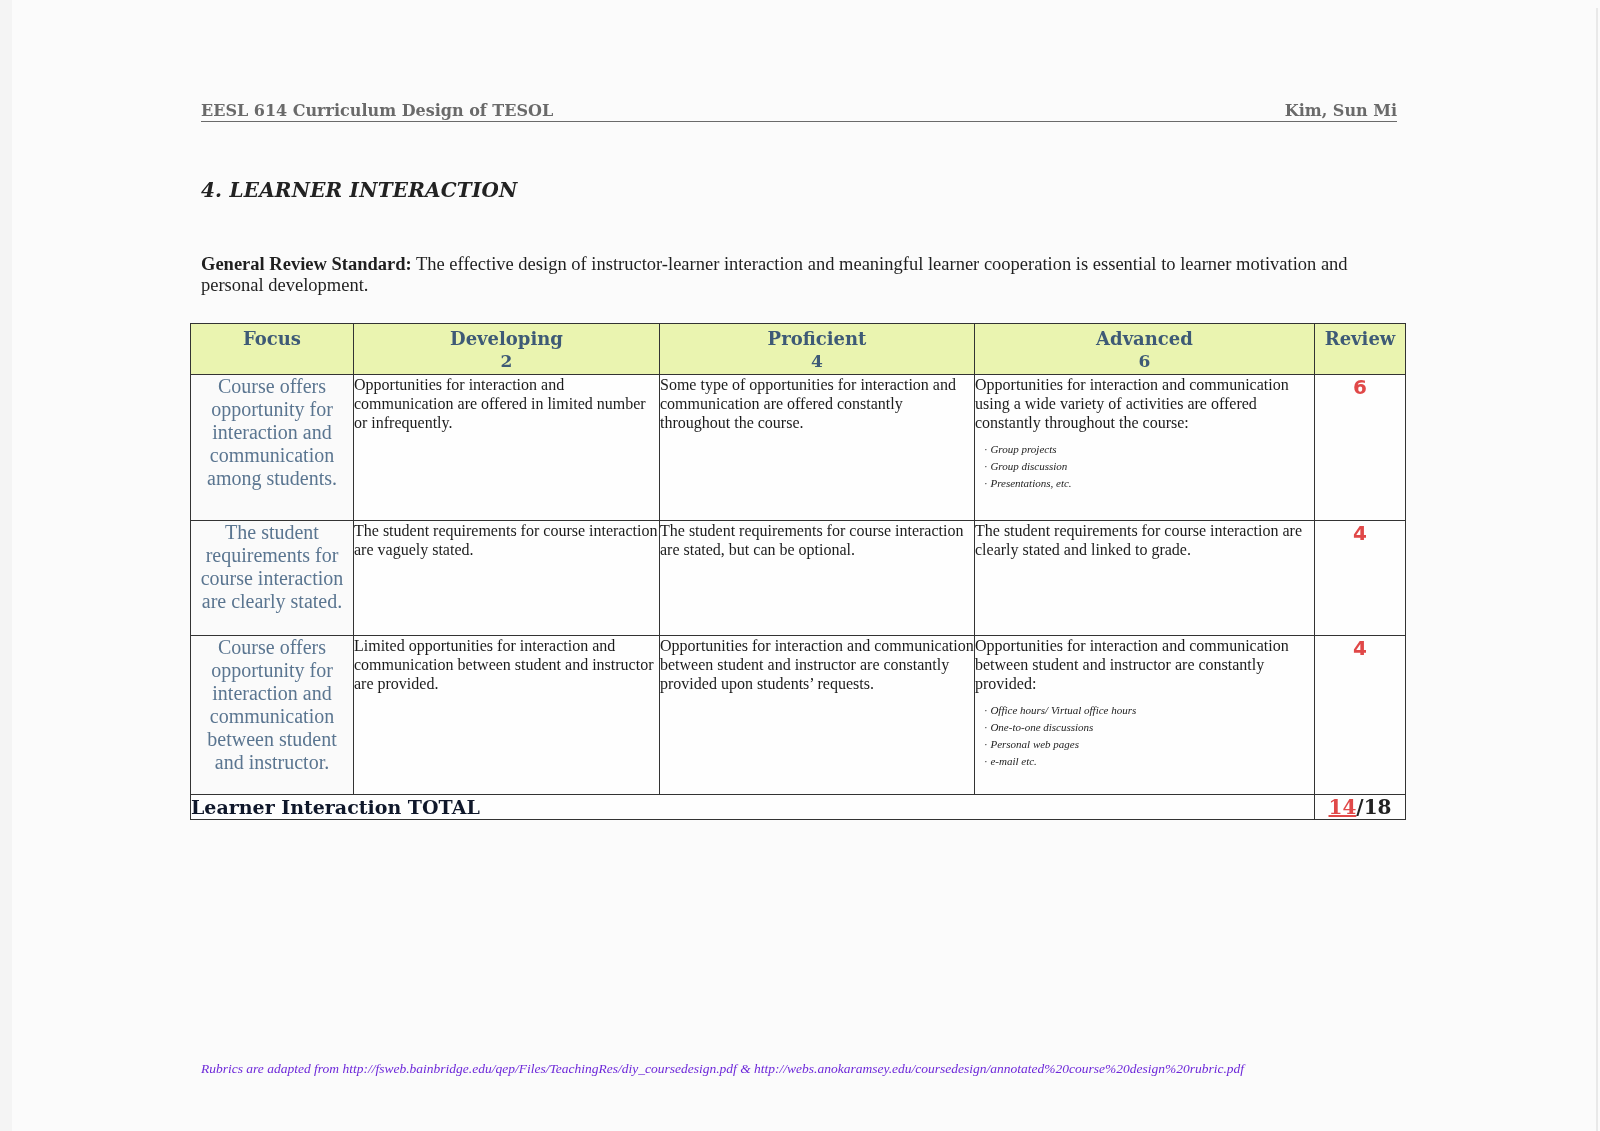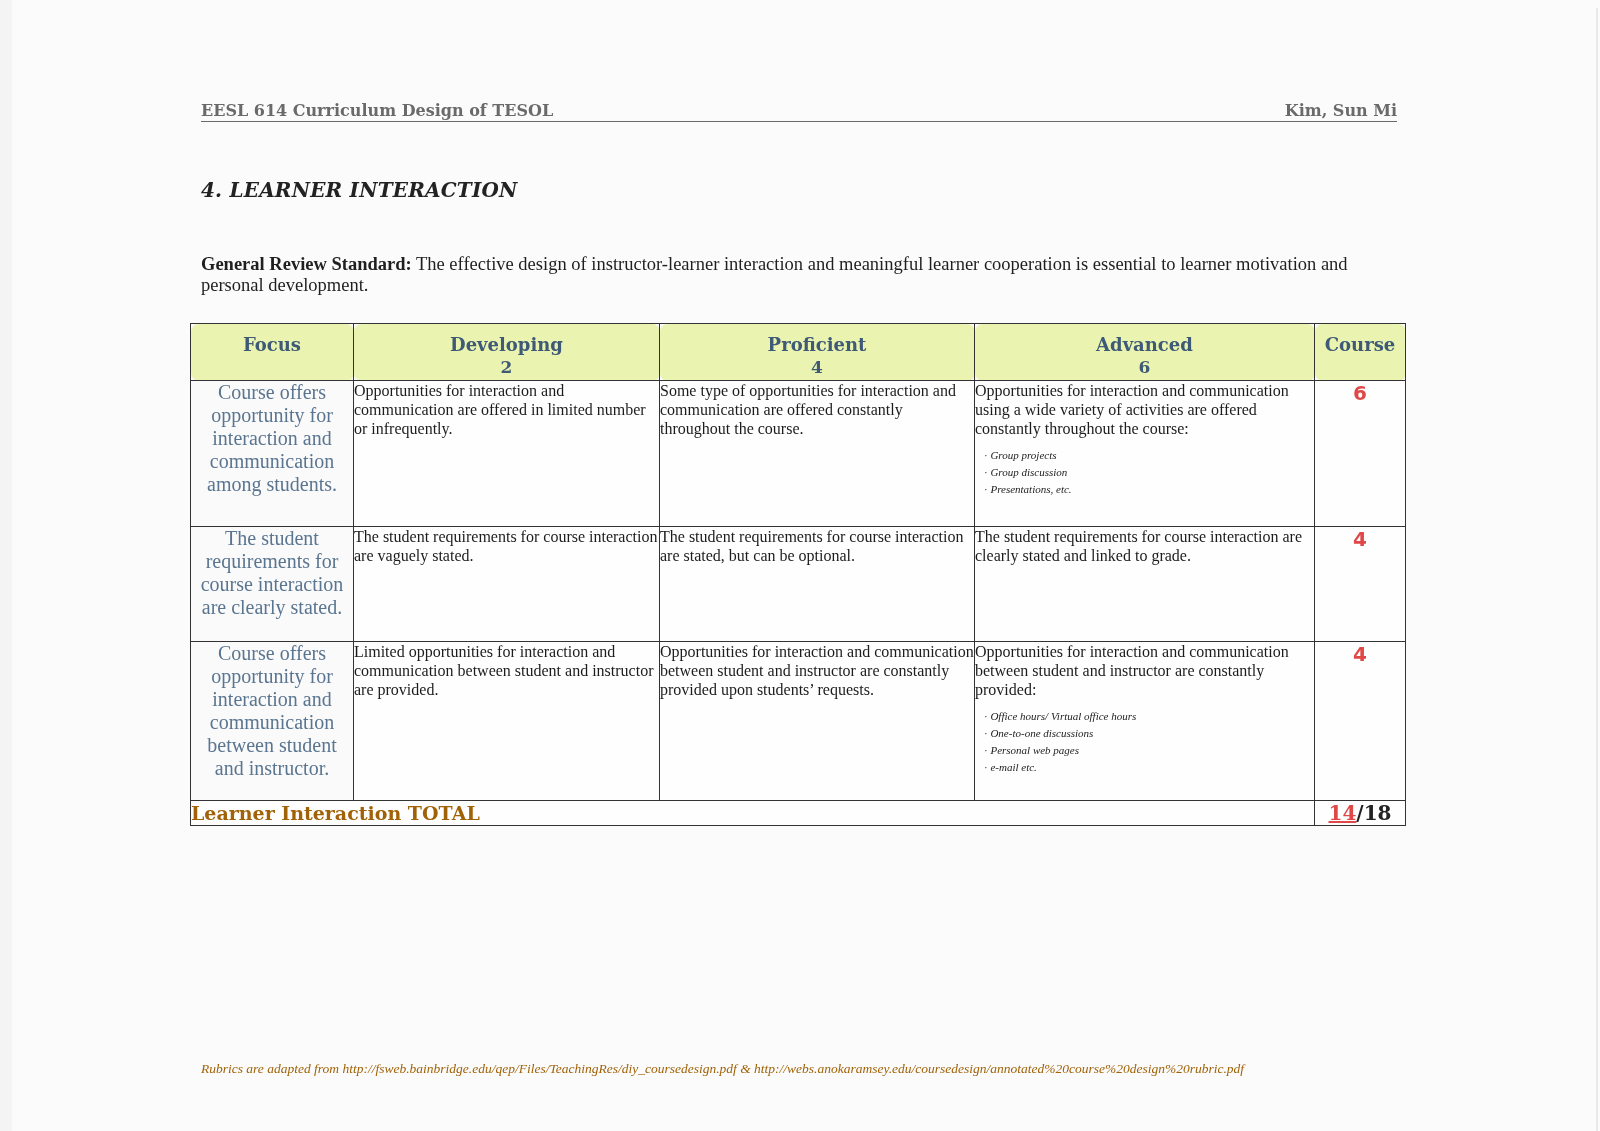--- a/index.html
+++ b/index.html
@@ -85,22 +85,21 @@
     }
     table.rubric th {
       background: #eaf4b0;
       color: #3e5a76;
       font-family: "DejaVu Serif", "Liberation Serif", serif;
       font-weight: bold;
       font-size: 18px;
       text-align: center;
       height: 46px;
       line-height: 22px;
-      padding-top: 10px;
-      border-radius: 8px;
+      padding-top: 4px;
     }
     th .score {
       display: block;
       font-size: 17px;
     }
     td.focus {
       text-align: center;
       color: #5a7590;
       font-size: 20px;
       line-height: 23px;
@@ -141,21 +140,21 @@
     tr.row3 td { height: 158px; }
     tr.total-row td {
       height: 24px;
       vertical-align: middle;
       background: #fefefe;
     }
     .total-label {
       font-family: "DejaVu Serif", "Liberation Serif", serif;
       font-weight: bold;
       font-size: 19px;
-      color: #a16207;
+      color: #0f172a;
       padding-left: 10px;
     }
     .total-score {
       text-align: center;
       font-family: "DejaVu Serif", "Liberation Serif", serif;
       font-weight: bold;
       font-size: 20px;
       color: #222;
     }
     .total-score .earned {
@@ -180,21 +179,21 @@
       font-size: 18.5px;
       line-height: 24px;
     }
     .footer-note {
       position: absolute;
       left: 201px;
       top: 1061px;
       font-family: "Liberation Serif", "DejaVu Serif", serif;
       font-style: italic;
       font-size: 13.5px;
-      color: #a16207;
+      color: #6d28d9;
       white-space: nowrap;
     }
   </style>
 </head>
 <body>
 
 <div class="page-edge-left"></div>
 <div class="page-edge-right"></div>
 
 <div class="header-line">
@@ -215,21 +214,21 @@
     <col style="width:315px">
     <col style="width:340px">
     <col style="width:91px">
   </colgroup>
   <thead>
     <tr>
       <th><span>Focus</span></th>
       <th><span>Developing</span><span class="score">2</span></th>
       <th><span>Proficient</span><span class="score">4</span></th>
       <th><span>Advanced</span><span class="score">6</span></th>
-      <th><span>Course</span></th>
+      <th><span>Review</span></th>
     </tr>
   </thead>
   <tbody>
     <tr class="row1">
       <td class="focus">Course offers opportunity for interaction and communication among students.</td>
       <td class="desc">Opportunities for interaction and communication are offered in limited number or infrequently.</td>
       <td class="desc">Some type of opportunities for interaction and communication are offered constantly throughout the course.</td>
       <td class="desc">
         <div>Opportunities for interaction and communication using a wide variety of activities are offered constantly throughout the course:</div>
         <ul>

